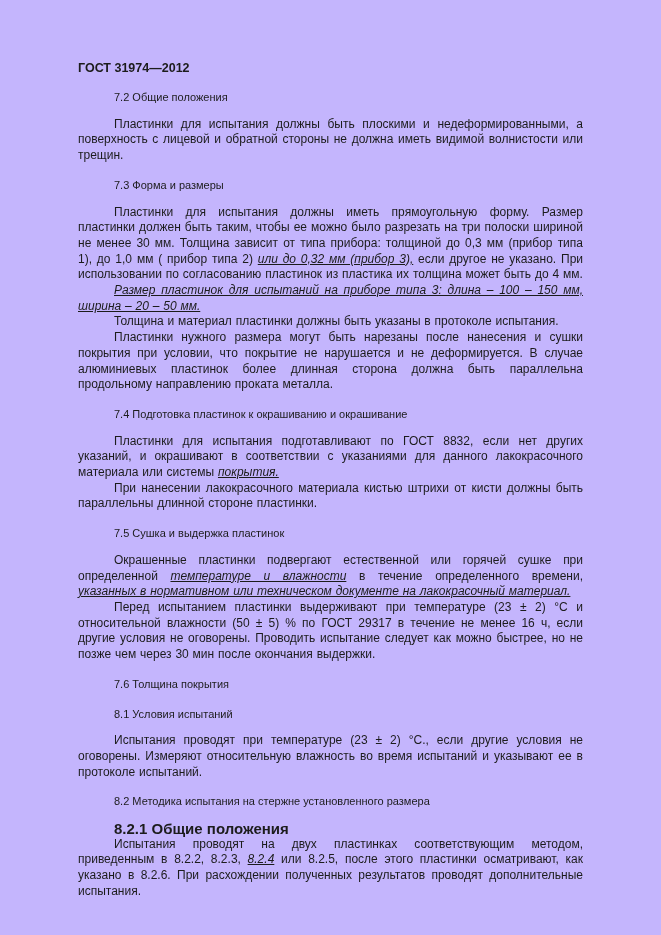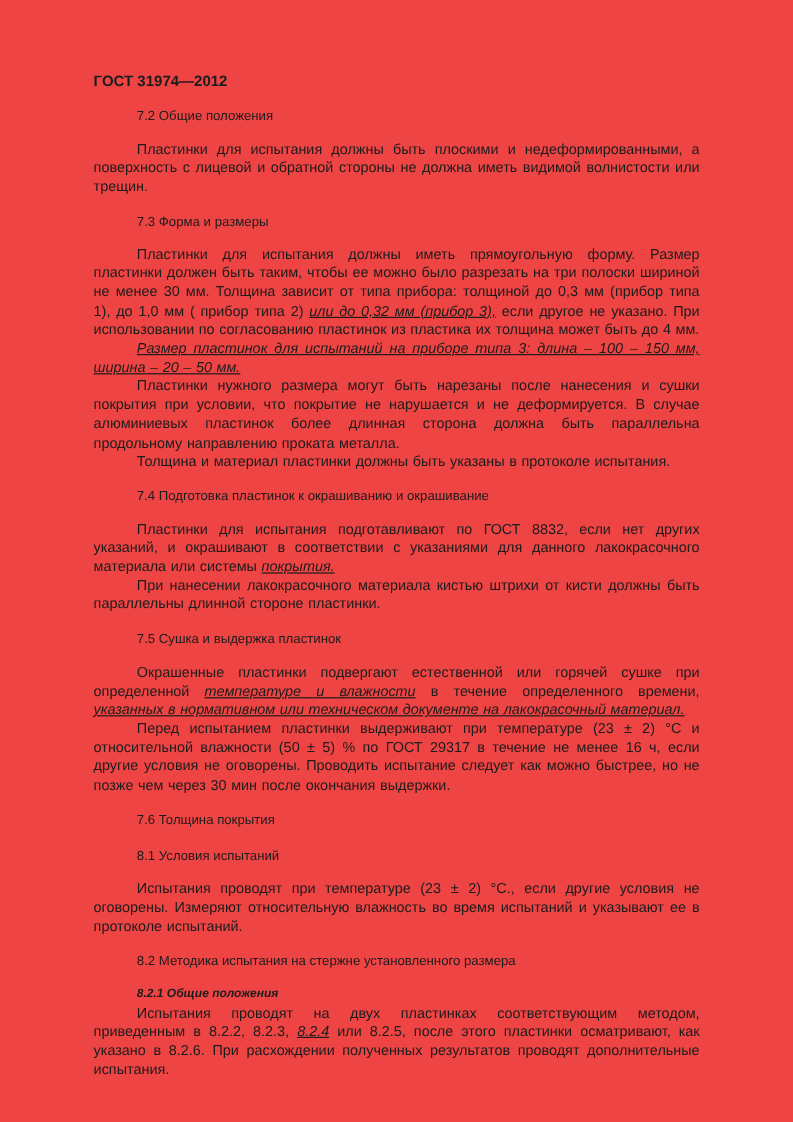--- a/index.html
+++ b/index.html
@@ -11,21 +11,21 @@
     width: 661px;
     height: 935px;
     font-family: "Liberation Sans", "DejaVu Sans", sans-serif;
     color: #1c1c1c;
     -webkit-font-smoothing: antialiased;
   }
   .page {
     position: relative;
     width: 661px;
     height: 935px;
-    background: #ef4444;
+    background: #c4b5fd;
     box-sizing: border-box;
     padding: 60px 48px 0 78px;
   }
   .doc-header {
     font-size: 12.5px;
     font-weight: bold;
     line-height: 16px;
     margin: 0 0 2px 0;
   }
   .content {
@@ -39,23 +39,22 @@
     text-align: justify;
     word-spacing: 0.5px;
   }
   .content .h2 {
     font-weight: normal;
     font-size: 11px;
     margin: 14px 0 11px 36px;
   }
   .content .h3 {
     font-weight: bold;
-    font-size: 10px;
+    font-size: 15px;
     margin: 0 0 0 36px;
-    font-style: italic;
   }
   .content .h1 {
     font-weight: bold;
     font-size: 15.5px;
     line-height: 19px;
     margin: 11px 0 1px 36px;
   }
   .content .it {
     font-style: italic;
     text-decoration: underline;
@@ -66,22 +65,22 @@
 
 <div class="page">
   <div class="doc-header">ГОСТ 31974—2012</div>
 
   <div class="content">
       <div class="h2"><span>7.2 Общие положения</span></div>
       <div class="p"><span>Пластинки для испытания должны быть плоскими и недеформированными, а поверхность с лицевой и обратной стороны не должна иметь видимой волнистости или трещин.</span></div>
       <div class="h2"><span>7.3 Форма и размеры</span></div>
       <div class="p"><span>Пластинки для испытания должны иметь прямоугольную форму. Размер пластинки должен быть таким, чтобы ее можно было разрезать на три полоски шириной не менее 30 мм. Толщина зависит от типа прибора: толщиной до 0,3 мм (прибор типа 1), до 1,0 мм ( прибор типа 2) </span><span class="it">или до 0,32 мм (прибор 3),</span><span> если другое не указано. При использовании по согласованию пластинок из пластика их толщина может быть до 4 мм.</span></div>
       <div class="p"><span class="it">Размер пластинок для испытаний на приборе типа 3: длина – 100 – 150 мм, ширина – 20 – 50 мм.</span></div>
+      <div class="p"><span>Толщина и материал пластинки должны быть указаны в протоколе испытания.</span></div>
       <div class="p"><span>Пластинки нужного размера могут быть нарезаны после нанесения и сушки покрытия при условии, что покрытие не нарушается и не деформируется. В случае алюминиевых пластинок более длинная сторона должна быть параллельна продольному направлению проката металла.</span></div>
-      <div class="p"><span>Толщина и материал пластинки должны быть указаны в протоколе испытания.</span></div>
       <div class="h2"><span>7.4 Подготовка пластинок к окрашиванию и  окрашивание</span></div>
       <div class="p"><span>Пластинки для испытания подготавливают по ГОСТ 8832, если нет других указаний, и окрашивают в соответствии с указаниями для данного лакокрасочного материала или системы </span><span class="it">покрытия.</span></div>
       <div class="p"><span>При нанесении лакокрасочного материала кистью штрихи от кисти должны быть параллельны длинной стороне пластинки.</span></div>
       <div class="h2"><span>7.5 Сушка и выдержка пластинок</span></div>
       <div class="p"><span>Окрашенные пластинки подвергают естественной или горячей сушке при определенной </span><span class="it">температуре и влажности</span><span> в течение определенного времени, </span><span class="it">указанных в нормативном или техническом документе на лакокрасочный материал.</span></div>
       <div class="p"><span>Перед испытанием пластинки выдерживают при температуре (23 ± 2) °С и относительной влажности (50 ± 5) % по  ГОСТ 29317 в течение не менее 16 ч, если  другие условия не оговорены. Проводить испытание следует как можно быстрее, но не позже чем через 30 мин после окончания выдержки.</span></div>
       <div class="h2"><span>7.6 Толщина покрытия</span></div>
       <div class="h2"><span>8.1 Условия испытаний</span></div>
       <div class="p"><span>Испытания проводят при температуре (23 ± 2) °С., если другие условия не оговорены. Измеряют  относительную влажность  во время испытаний и указывают ее в протоколе испытаний.</span></div>
       <div class="h2"><span>8.2 Методика испытания на стержне установленного размера</span></div>

